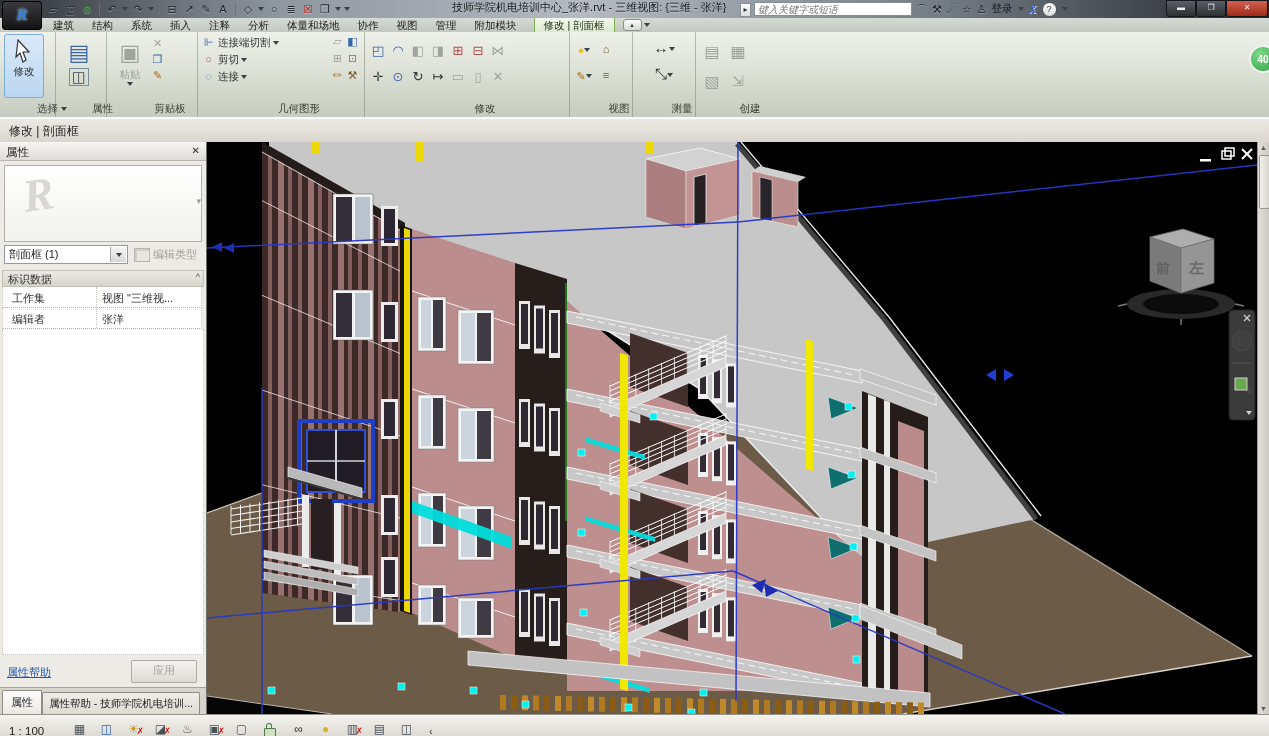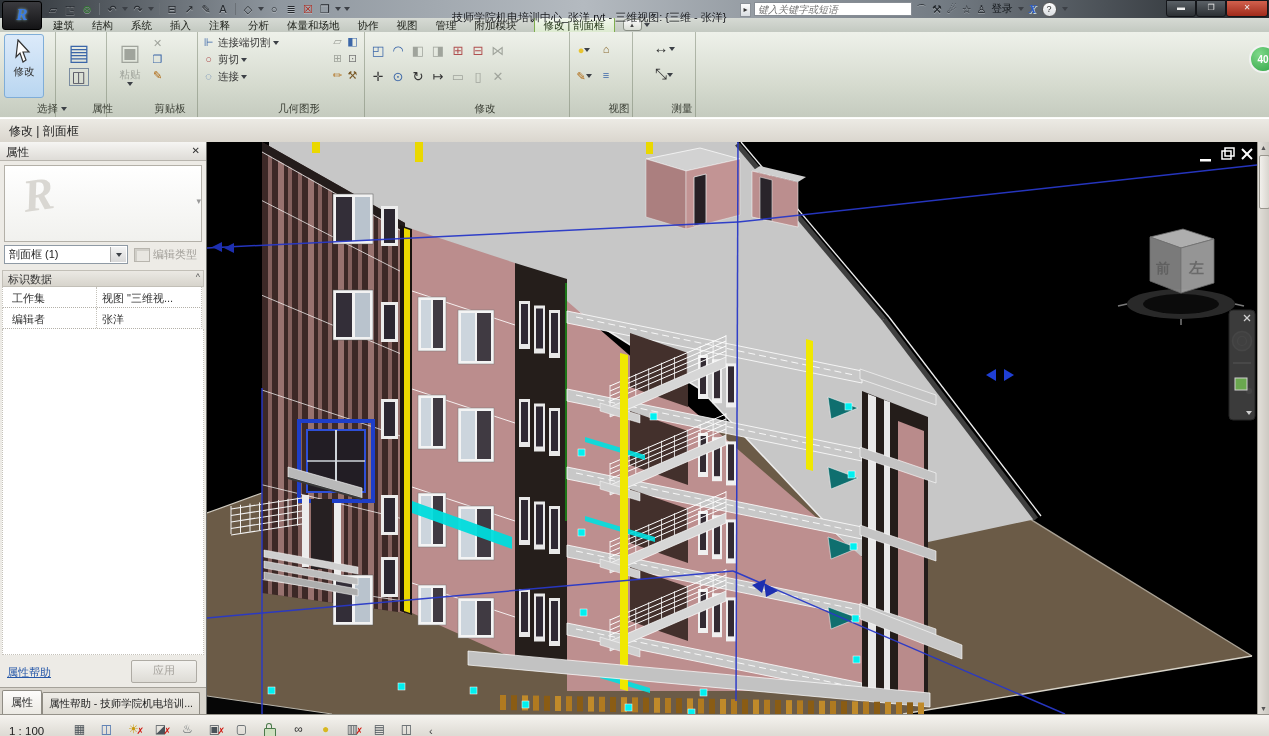--- a/index.html
+++ b/index.html
@@ -15,21 +15,21 @@
   .logo{position:absolute;left:2px;top:1px;width:38px;height:27px;z-index:6;
     background:linear-gradient(#3a3a3e,#141416);border:1px solid #000;border-radius:3px;
     color:#3a79e0;font:italic bold 17px "Liberation Serif",serif;text-align:center;line-height:25px;
     text-shadow:0 0 3px #9cc;}
   .logo .caret{position:absolute;right:-9px;top:11px;}
   .caret{width:0;height:0;border-left:3.5px solid transparent;border-right:3.5px solid transparent;
     border-top:4px solid #3c4046;display:inline-block;vertical-align:middle;}
   .qat{margin-left:46px;display:flex;align-items:center;gap:3px;height:18px;}
   .qic{font-size:11px;color:#23272c;width:14px;text-align:center;line-height:16px;text-shadow:0 1px 0 rgba(255,255,255,.35);}
   .qsep{width:1px;height:12px;background:#6a7076;margin:0 2px;}
-  .tb-title{position:absolute;left:452px;top:10px;font-size:11px;color:#14161a;white-space:nowrap;
+  .tb-title{position:absolute;left:452px;top:0;font-size:11px;color:#14161a;white-space:nowrap;
     text-shadow:0 1px 0 rgba(255,255,255,.3);}
   .tb-next{position:absolute;left:740px;top:3px;width:9px;height:12px;background:linear-gradient(#fdfdfd,#d9dde1);
     border:1px solid #8a9097;font-size:8px;line-height:11px;text-align:center;color:#333;}
   .search{position:absolute;left:754px;top:2px;width:150px;height:12px;border:1px solid #878d94;
     font:italic 10px "Liberation Sans",sans-serif;color:#666;padding:0 3px;background:#fff;}
   .infocenter{position:absolute;left:916px;top:1px;display:flex;align-items:center;gap:5px;height:16px;}
   .iic{font-size:11px;color:#1d2126;text-shadow:0 1px 0 rgba(255,255,255,.3);}
   .signin{font-size:10.5px;color:#101418;}
   .xchg{font:bold italic 12px "Liberation Serif",serif;color:#2b5cc8;text-shadow:1px 1px 0 #cdd;}
   .helpq{width:13px;height:13px;border:1px solid #555;border-radius:50%;background:linear-gradient(#fff,#d8dce0);
@@ -298,20 +298,29 @@
     </div>
 
     <div class="panel" style="width:56px">
       <div style="display:flex;flex-direction:column;gap:8px;align-items:center;padding-top:5px">
         <span><span class="mini g" data-glyph="↔" style="color:#333;font-size:15px"></span><span class="caret"></span></span>
         <span><span class="mini g" data-glyph="⤡" style="color:#333;font-size:15px"></span><span class="caret"></span></span>
       </div>
       <div class="plabel">测量</div>
     </div>
 
+    <div class="panel" style="width:66px;border-right:none">
+      <div style="display:grid;grid-template-columns:26px 26px;grid-auto-rows:30px;justify-items:center;align-items:center;padding-top:2px">
+        <span class="mini g gray" data-glyph="▤" style="font-size:16px"></span>
+        <span class="mini g gray" data-glyph="▦" style="font-size:16px"></span>
+        <span class="mini g gray" data-glyph="▧" style="font-size:16px"></span>
+        <span class="mini g gray" data-glyph="⇲" style="font-size:14px"></span>
+      </div>
+      <div class="plabel">创建</div>
+    </div>
   </div>
 
   <div class="badge">40</div>
 
   <div class="modebar"><span>修改 | 剖面框</span></div>
 
   <div class="main">
 
     <div class="props">
       <div class="phead"><span>属性</span><span class="x">✕</span></div>

